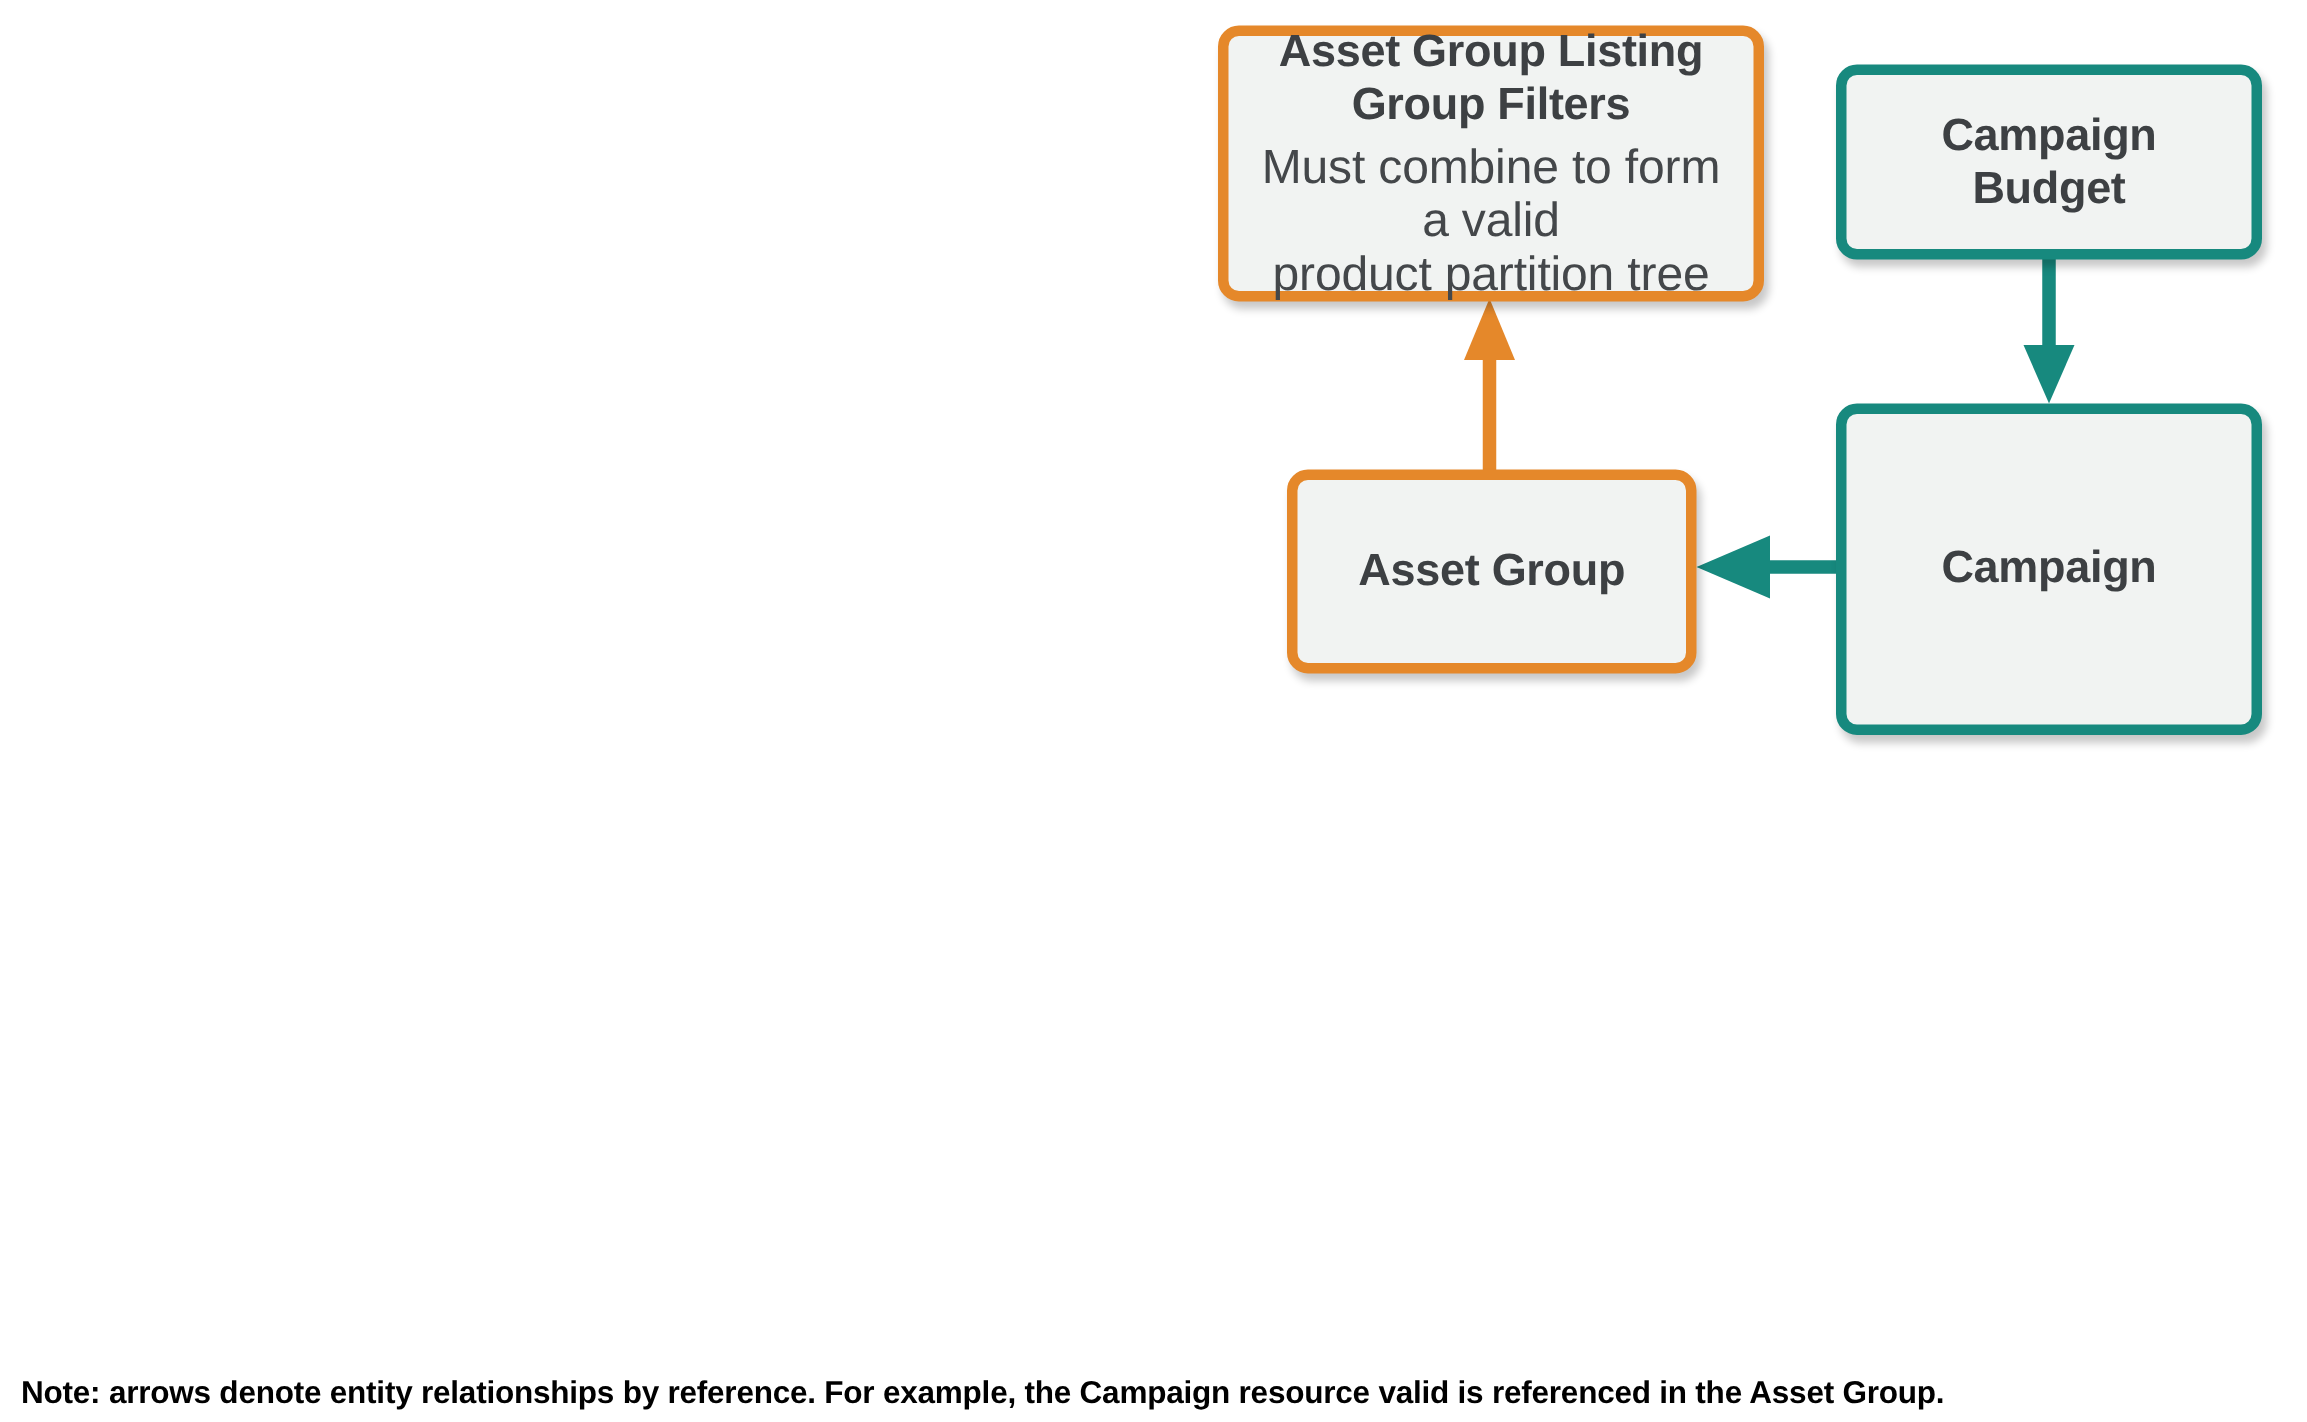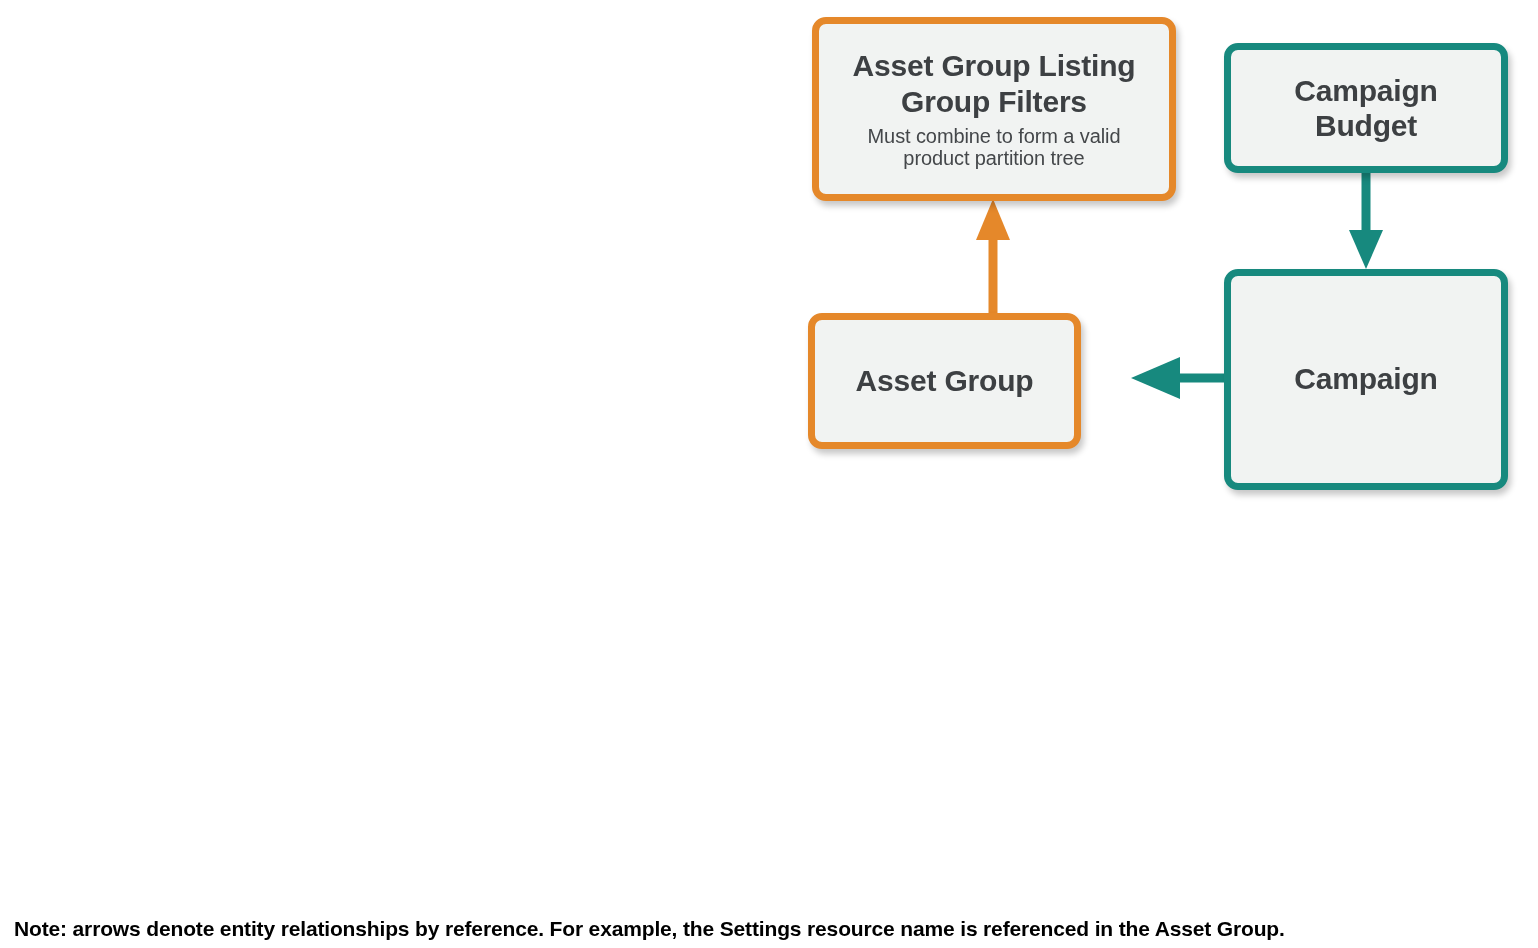--- a/index.html
+++ b/index.html
@@ -57,38 +57,38 @@
     color: #3d4043;
     font-weight: bold;
     font-size: 30px;
     line-height: 1.18;
     letter-spacing: -0.2px;
     white-space: pre-line;
   }
   .node-subtitle {
     color: #44474a;
     font-weight: normal;
-    font-size: 20px;
+    font-size: 32px;
     line-height: 1.12;
     letter-spacing: -0.1px;
     margin-top: 6px;
     white-space: pre-line;
   }
 
   
   #node-aglgf {
     left: 812px;  top: 17px;
     width: 364px; height: 184px;
   }
   #node-campaign-budget {
     left: 1224px; top: 43px;
     width: 284px; height: 130px;
   }
   #node-asset-group {
-    left: 808px;  top: 313px;
+    left: 858px;  top: 313px;
     width: 273px; height: 136px;
   }
   #node-campaign {
     left: 1224px; top: 269px;
     width: 284px; height: 221px;
   }
   #node-campaign .node-title { margin-bottom: 2px; }
 
   
   #note {
@@ -140,15 +140,15 @@
   </div>
 
   <div class="node orange" id="node-asset-group">
     <div class="node-title">Asset Group</div>
   </div>
 
   <div class="node teal" id="node-campaign">
     <div class="node-title">Campaign</div>
   </div>
 
-  <div id="note">Note: arrows denote entity relationships by reference. For example, the Settings resource name is referenced in the Asset Group.</div>
+  <div id="note">Note: arrows denote entity relationships by reference. For example, the Campaign resource valid is referenced in the Asset Group.</div>
 
 </div>
 
 </body></html>

